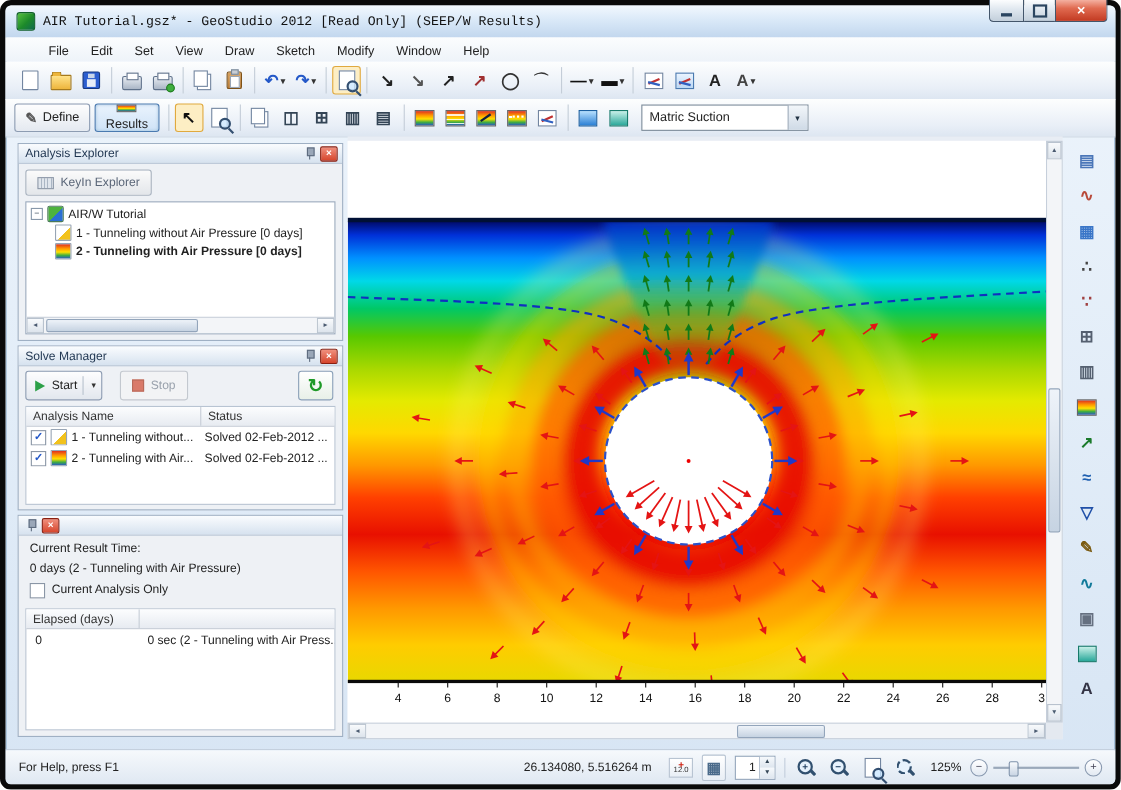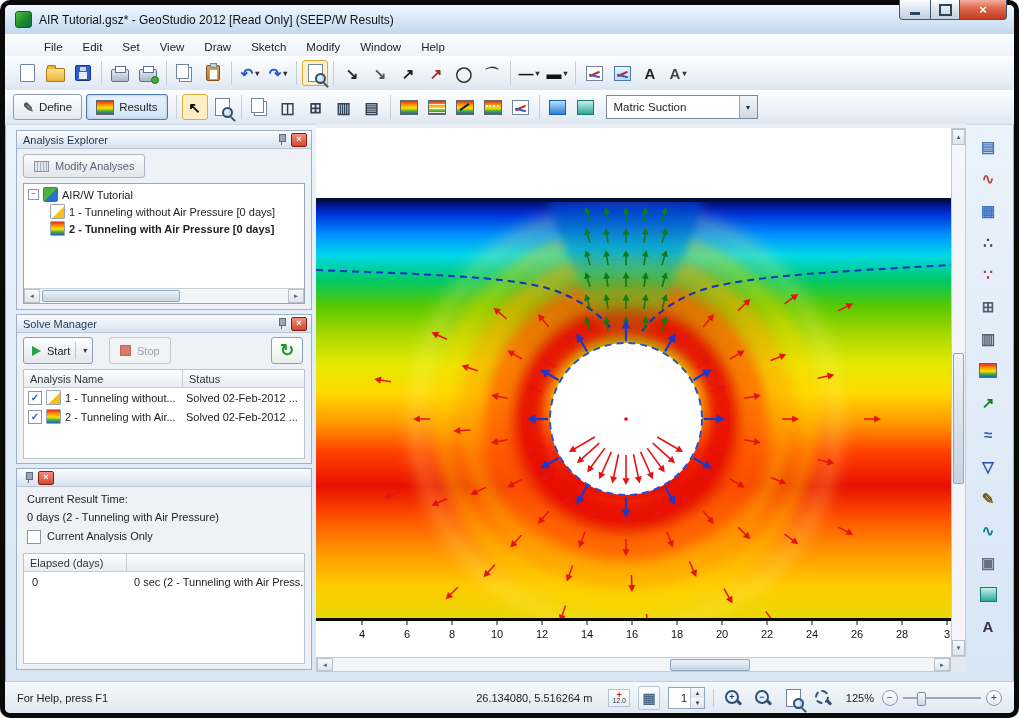--- a/index.html
+++ b/index.html
@@ -1,20 +1,20 @@
 <!DOCTYPE html>
 <html><head>
 <meta charset="utf-8">
 <style>
   html,body{margin:0;padding:0;background:#fff;}
   .app{position:relative;width:1019px;height:718px;font-family:"Liberation Sans",sans-serif;font-size:11px;color:#222;overflow:hidden;background:#fff;}
   .frame{position:absolute;inset:0;border:5px solid #0a0a0a;border-radius:10px;background:linear-gradient(#eef5fc,#d7e5f4);box-shadow:inset 0 0 0 1px #8fb0cf;}
 
   
-  .titlebar{position:absolute;left:5px;right:5px;top:5px;height:29px;border-radius:5px 5px 0 0;background:linear-gradient(#f2f8fe,#dae9f8 45%,#c2d7ee);display:flex;align-items:center;padding-left:10px;}
+  .titlebar{position:absolute;left:5px;right:5px;top:5px;height:29px;border-radius:5px 5px 0 0;background:linear-gradient(#f2f8fe,#dae9f8 45%,#c2d7ee);display:flex;align-items:center;padding-left:10px;font-family:Liberation Mono, monospace;}
   .app-icon{width:15px;height:15px;border-radius:3px;background:linear-gradient(135deg,#57c13f,#1d8a2a 55%,#0f6b4f);border:1px solid #11602a;margin-right:7px;flex:none;}
   .title-text{font-size:12px;color:#111;white-space:nowrap;}
   .win-btns{position:absolute;top:0;right:12px;display:flex;}
   .wbtn{height:19px;border:1px solid #44566b;border-top:none;display:flex;align-items:center;justify-content:center;background:linear-gradient(#fcfdfe,#dfe7ef 45%,#c3cfdb);}
   .wbtn.min{width:30px;border-radius:0 0 0 4px;}
   .wbtn.max{width:28px;border-left:none;border-right:none;}
   .wbtn.close{width:46px;background:linear-gradient(#f4b0a0,#e06a50 40%,#c23a22);border-radius:0 0 4px 0;color:#fff;font-weight:bold;font-size:13px;}
   .glyph-min{width:10px;height:3px;background:#2b4560;margin-top:8px;}
   .glyph-max{width:9px;height:8px;border:2px solid #2b4560;}
 
@@ -50,21 +50,21 @@
   .k-chart2{background:linear-gradient(#eaf4ff,#bcd8f4);border-color:#4a7ab0;}
   .k-chart::before,.k-chart2::before{content:"";position:absolute;left:2px;top:6px;width:11px;height:2px;background:#c03030;transform:rotate(-24deg);}
   .k-chart::after,.k-chart2::after{content:"";position:absolute;left:2px;top:8px;width:11px;height:2px;background:#3060c0;transform:rotate(14deg);}
   .k-rainbow,.k-rainbow2,.k-rainbow3,.k-rainbow4{width:16px;height:13px;border:1px solid #666;background:linear-gradient(#e03020,#ff9800 30%,#ffe000 55%,#3fae3f 78%,#2858c8);}
   .k-rainbow2::before{content:"";position:absolute;inset:0;background:repeating-linear-gradient(180deg,rgba(255,255,255,0) 0 3px,rgba(255,255,255,.85) 3px 4px);}
   .k-rainbow3::after{content:"";position:absolute;left:2px;top:5px;width:11px;height:2px;background:#102040;transform:rotate(-35deg);}
   .k-rainbow4::after{content:"";position:absolute;left:1px;top:4px;width:13px;height:0;border-top:2px dotted #fff;}
   .k-water{width:15px;height:13px;border:1px solid #1b5fa0;background:linear-gradient(#b8e0ff,#2a7fd4);}
   .k-air{width:15px;height:13px;border:1px solid #177a6a;background:linear-gradient(#c8f0e8,#2aa89a);}
   .mode-btn{height:24px;display:inline-flex;align-items:center;gap:5px;padding:0 9px;border:1px solid #8d9cb2;border-radius:3px;background:linear-gradient(#fefefe,#e4e9f0);margin-right:4px;font-size:11.5px;color:#222;}
-  .mode-btn.active{background:linear-gradient(#eaf3fd,#cfe3f7);border-color:#4a7ab0;box-shadow:inset 0 0 3px #9abcd8;}
+  .mode-btn.active{background:linear-gradient(#eaf3fd,#cfe3f7);border-color:#4a7ab0;box-shadow:inset 0 0 3px #9abcd8;flex-direction:column;}
   .pencil{font-size:13px;color:#555;font-style:normal;font-weight:bold;}
   .combo{width:150px;height:22px;background:#fff;border:1px solid #7a8a99;display:flex;align-items:center;margin-left:6px;}
   .combo-text{flex:1;padding-left:7px;font-size:11.5px;white-space:nowrap;overflow:hidden;}
   .combo-btn{width:17px;height:100%;background:linear-gradient(#f2f6fa,#cfdae6);border-left:1px solid #9aa8b8;display:flex;align-items:center;justify-content:center;font-size:8px;color:#234;}
 
   
   .left-col{position:absolute;left:16px;top:124px;width:296px;height:548px;}
   .panel{position:absolute;left:0;right:0;border:1px solid #9fb0c4;background:#eef1f5;}
   .p-ae{top:6px;height:178px;}
   .p-sm{top:190px;height:148px;}
@@ -339,21 +339,21 @@
   <div class="left-col">
 
     <div class="panel p-ae">
       <div class="panel-hdr">
         <span class="panel-title">Analysis Explorer</span>
         <span class="pin-ic"></span>
         <span class="panel-close">×</span>
       </div>
       <div class="keyin-btn">
         <span class="kb-ic"></span>
-        <span>Modify Analyses</span>
+        <span>KeyIn Explorer</span>
       </div>
       <div class="tree-box">
         <div class="tree-row">
           <span class="expander">−</span>
           <span class="gs-ic"></span>
           <span class="tree-label">AIR/W Tutorial</span>
         </div>
         <div class="tree-row child">
           <span class="an-ic a1"></span>
           <span class="tree-label">1 - Tunneling without Air Pressure [0 days]</span>

